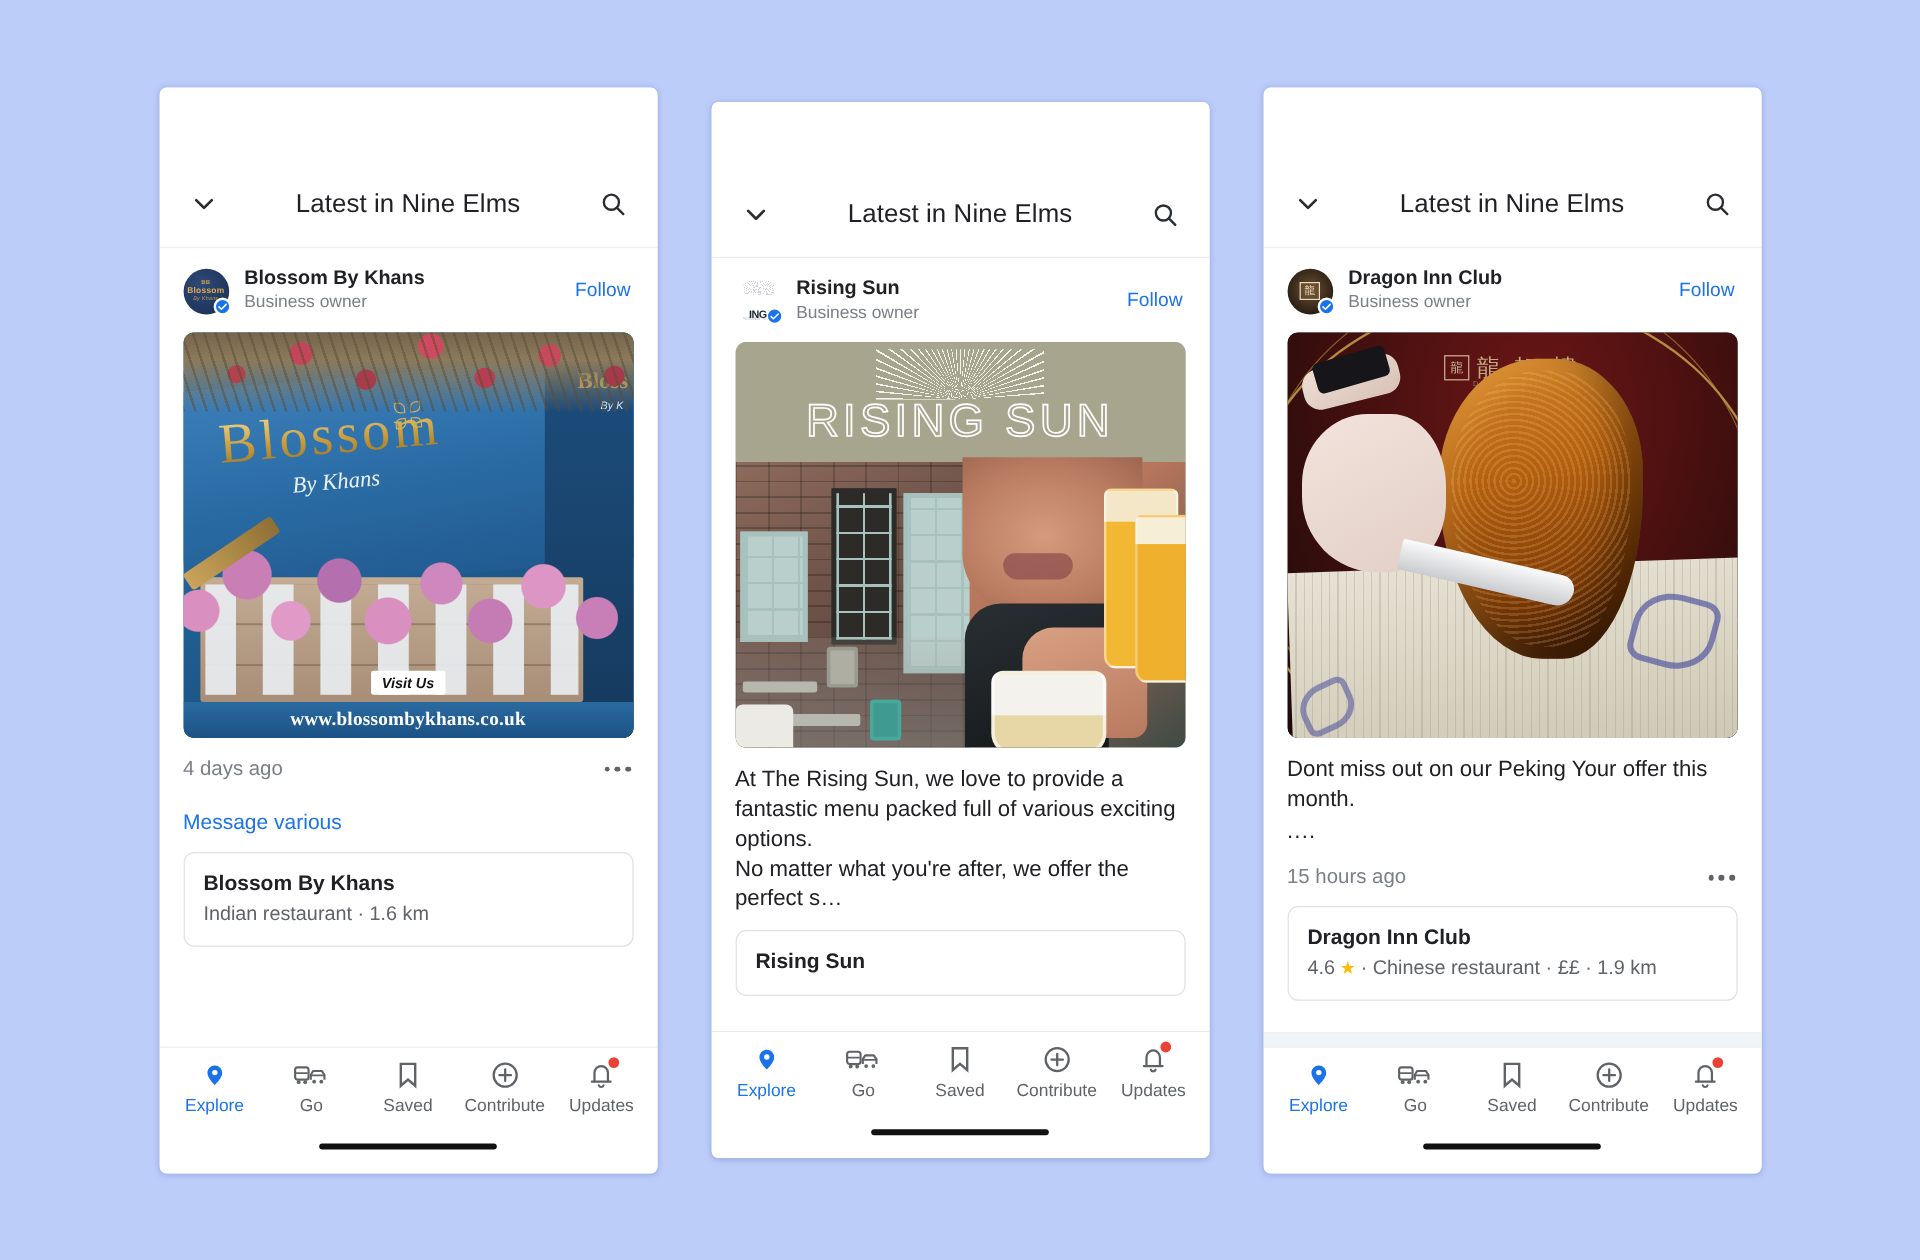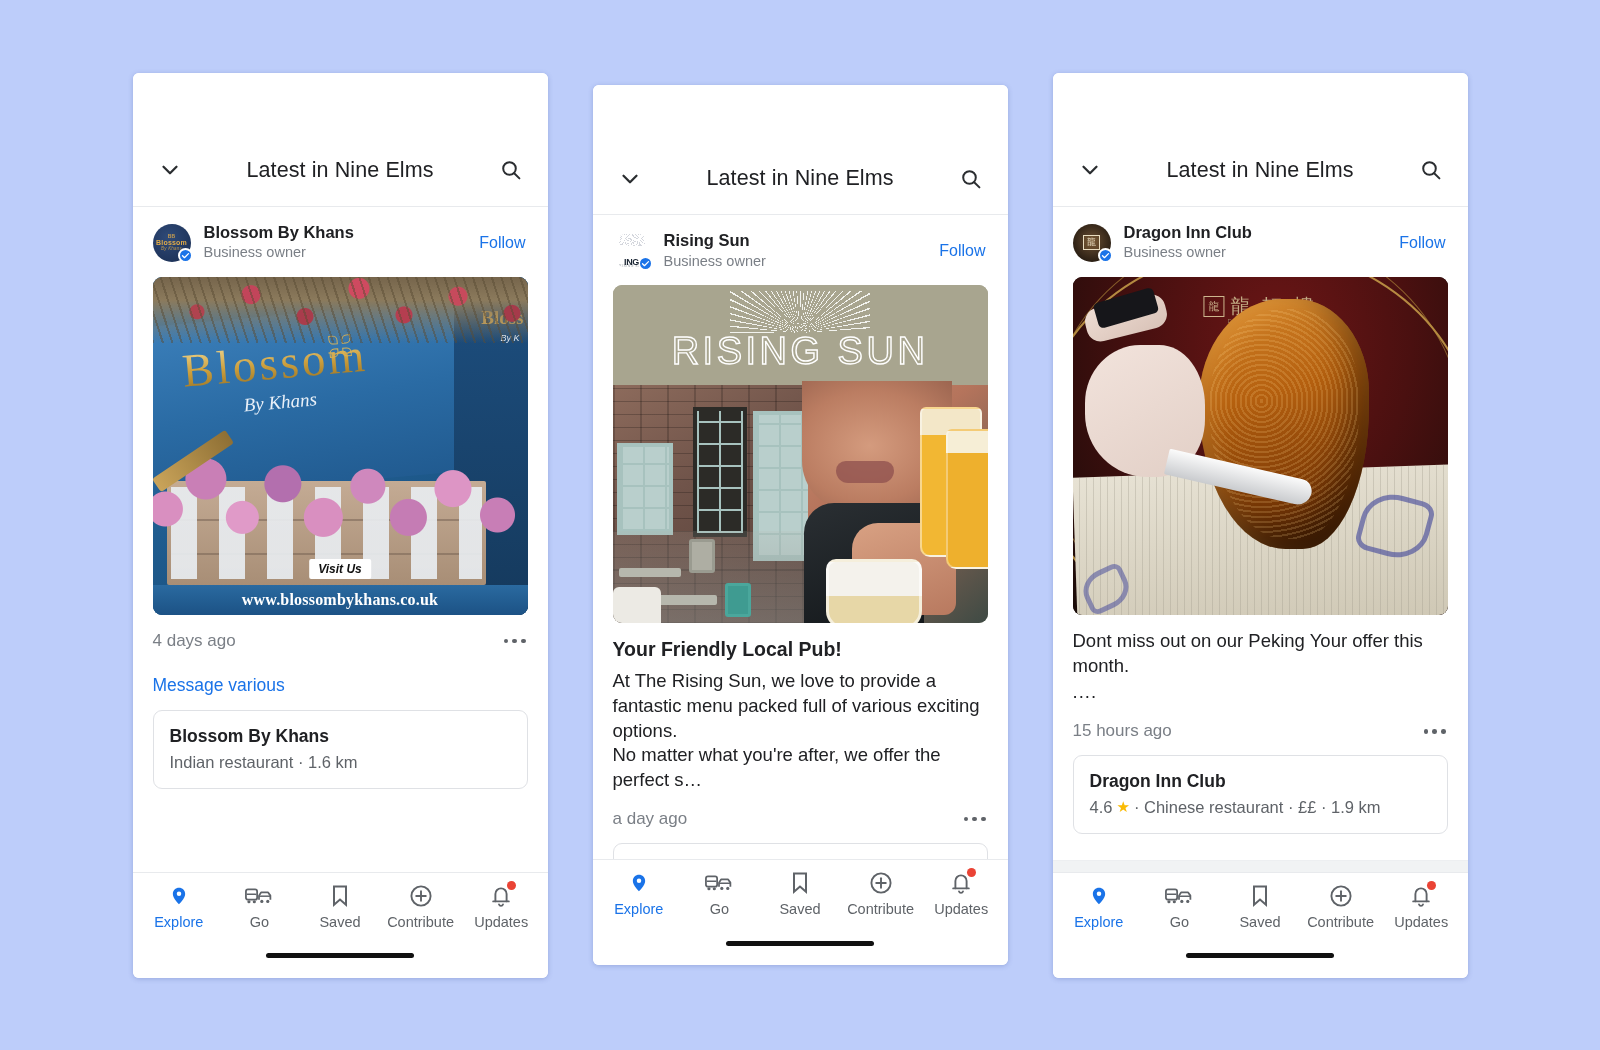--- a/index.html
+++ b/index.html
@@ -671,33 +671,24 @@
               <span class="suit"></span>
               <span class="hand"></span>
               <span class="beer"></span>
               <span class="beer2"></span>
               <span class="glass"></span>
             </div>
           </div>
         </div>
 
         <div class="ptext">
-          <div class="ptitle">Your Friendly Local Pub!</div>
           <div class="pbody">At The Rising Sun, we love to provide a fantastic menu packed full of various exciting options.
 No matter what you're after, we offer the perfect s…</div>
         </div>
 
-        <div class="metarow">
-          <div class="ptime">a day ago</div>
-          <div class="dots3">
-              <i></i>
-              <i></i>
-              <i></i>
-            </div>
-        </div>
 
         <div class="placecard">
           <div class="pc-name">Rising Sun</div>
 
         </div>
       </div>
     </div>
 
     <div class="bottomnav">
       <div class="navitem active">

